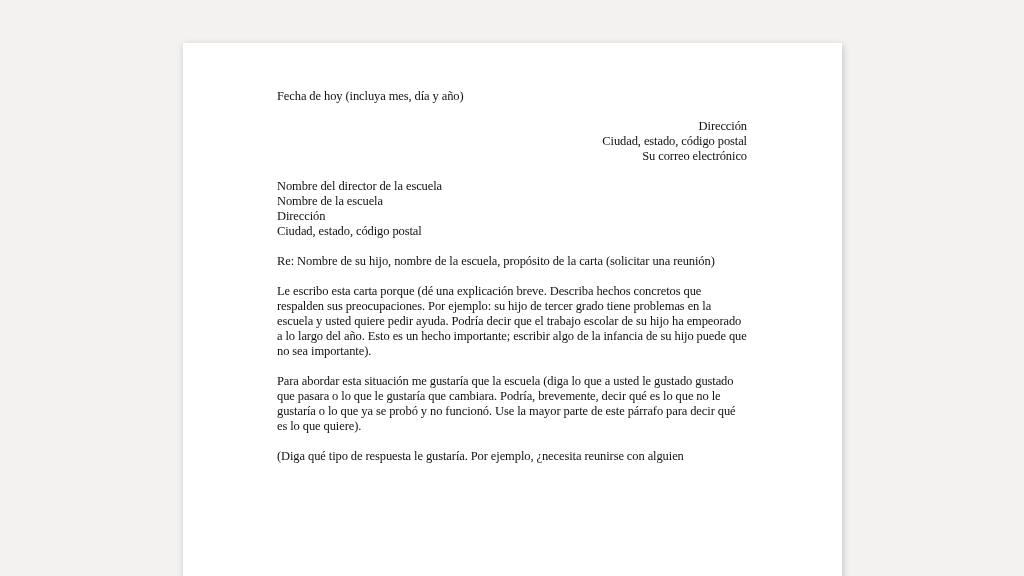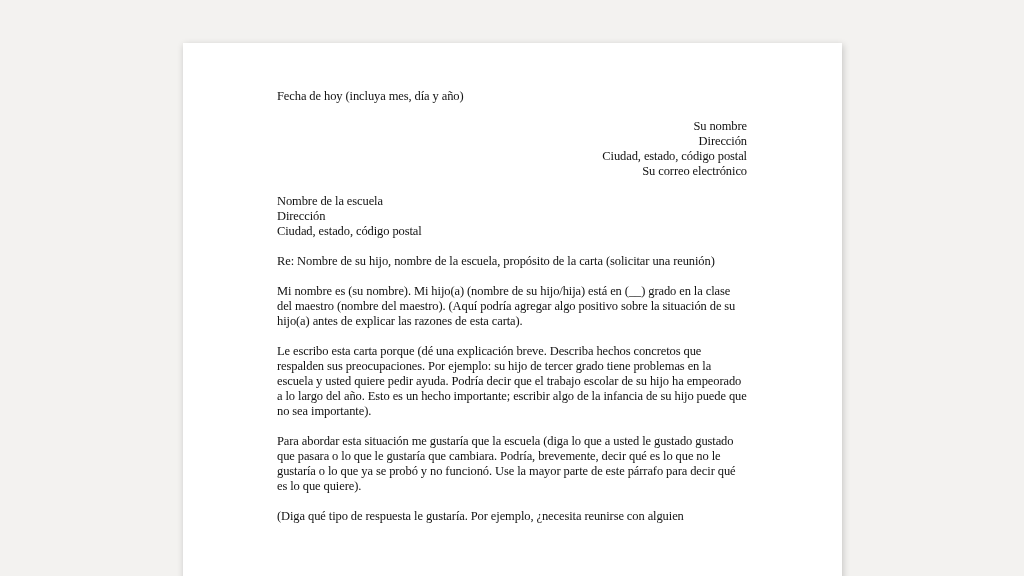--- a/index.html
+++ b/index.html
@@ -33,36 +33,35 @@
 </style>
 </head>
 <body>
 
 <div class="paper">
   <div class="content">
 
     <div class="block">Fecha de hoy (incluya mes, día y año)</div>
 
     <div class="block sender-block">
-      <span class="line">Su nombre</span>
       <span class="line">Dirección</span>
       <span class="line">Ciudad, estado, código postal</span>
       <span class="line">Su correo electrónico</span>
     </div>
 
     <div class="block">
+      <span class="line">Nombre del director de la escuela</span>
       <span class="line">Nombre de la escuela</span>
       <span class="line">Dirección</span>
       <span class="line">Ciudad, estado, código postal</span>
     </div>
 
     <div class="block">Re: Nombre de su hijo, nombre de la escuela, propósito de la carta (solicitar una reunión)</div>
 
 
-    <div class="block">Mi nombre es (su nombre). Mi hijo(a) (nombre de su hijo/hija) está en (__) grado en la clase del maestro (nombre del maestro). (Aquí podría agregar algo positivo sobre la situación de su hijo(a) antes de explicar las razones de esta carta).</div>
 
     <div class="block">Le escribo esta carta porque (dé una explicación breve. Describa hechos concretos que respalden sus preocupaciones. Por ejemplo: su hijo de tercer grado tiene problemas en la escuela y usted quiere pedir ayuda. Podría decir que el trabajo escolar de su hijo ha empeorado a lo largo del año. Esto es un hecho importante; escribir algo de la infancia de su hijo puede que no sea importante).</div>
 
     <div class="block">Para abordar esta situación me gustaría que la escuela (diga lo que a usted le gustado gustado que pasara o lo que le gustaría que cambiara. Podría, brevemente, decir qué es lo que no le gustaría o lo que ya se probó y no funcionó. Use la mayor parte de este párrafo para decir qué es lo que quiere).</div>
 
     <div class="block">(Diga qué tipo de respuesta le gustaría. Por ejemplo, ¿necesita reunirse con alguien</div>
 
   </div>
 </div>
 

